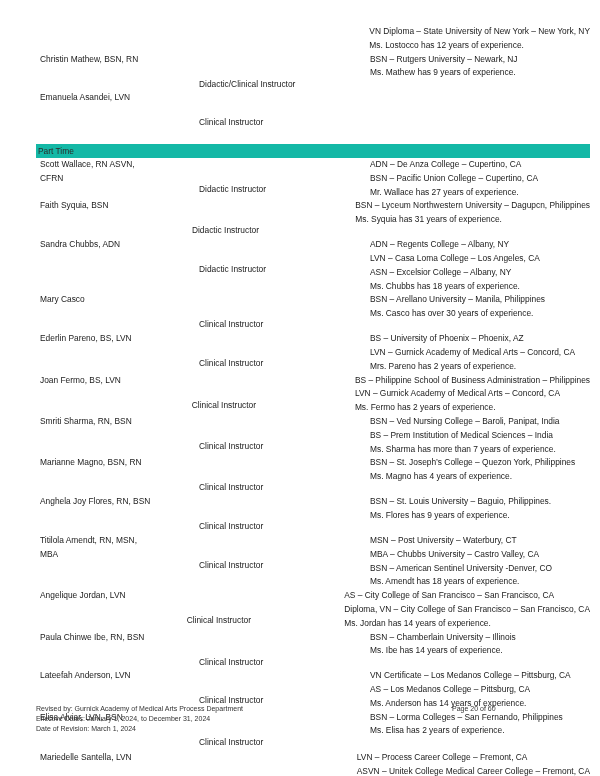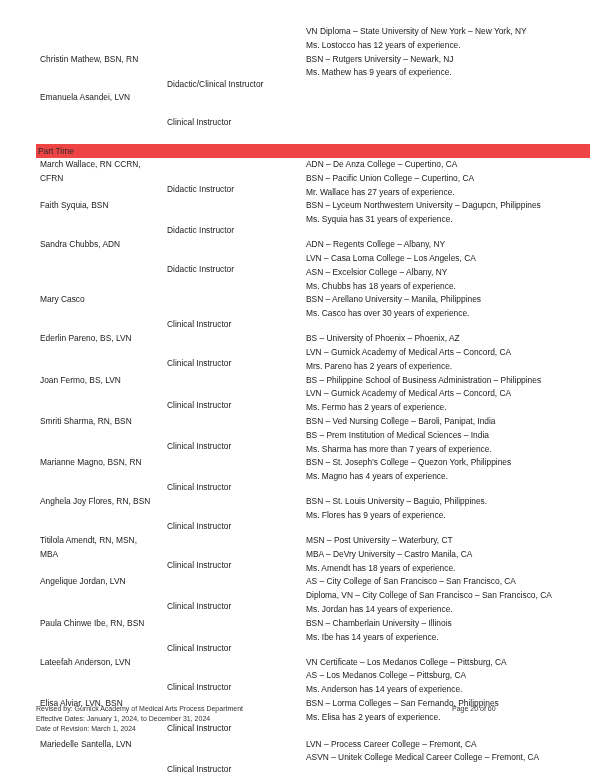--- a/index.html
+++ b/index.html
@@ -2,28 +2,28 @@
 <html><head>
   <meta charset="utf-8">
   <style>
     html, body { margin: 0; padding: 0; background: #ffffff; }
     body {
       width: 600px; height: 776px; position: relative; overflow: hidden;
       font-family: "Liberation Sans", sans-serif; color: #1a1a1a;
     }
     .page { position: absolute; left: 0; top: 0; width: 600px; height: 776px; }
     .rows { position: absolute; left: 38px; top: 25px; width: 552px; }
-    .row { display: flex; font-size: 8.4px; line-height: 13.8px; }
+    .row { display: flex; font-size: 8.4px; line-height: 13.8px; gap: 32px; }
     .col-name { width: 129px; font-weight: normal; padding-left: 2px; box-sizing: border-box; }
     .col-title { width: 139px; margin-top: 25px; }
     .col-edu { flex: 1; }
     .edu-line { white-space: nowrap; }
     .gap { height: 13.8px; }
     .section-header {
-      background: #ef4444; font-size: 8.4px; line-height: 14px; padding-left: 2px;
+      background: #14b8a6; font-size: 8.4px; line-height: 14px; padding-left: 2px;
       margin-left: -2px; width: 554px; box-sizing: border-box; color: #2a2a2a;
     }
     .footer { position: absolute; left: 36px; top: 704px; font-size: 7px; line-height: 10px; color: #333; }
     .page-num { position: absolute; left: 452px; top: 704px; font-size: 7px; line-height: 10px; color: #333; }
   </style>
 </head>
 <body>
 
 <div class="page">
   <div class="rows" id="rows">
@@ -44,21 +44,21 @@
         </div>
       </div>
       <div class="row">
         <div class="col-name">Emanuela Asandei, LVN</div>
         <div class="col-title">Clinical Instructor</div>
       </div>
       <div class="gap"></div>
       <div class="section-header">Part Time</div>
       <div class="row">
         <div class="col-name">
-          <div>March Wallace, RN CCRN,</div>
+          <div>Scott Wallace, RN ASVN,</div>
           <div>CFRN</div>
         </div>
         <div class="col-title">Didactic Instructor</div>
         <div class="col-edu">
           <div class="edu-line">ADN – De Anza College – Cupertino, CA</div>
           <div class="edu-line">BSN – Pacific Union College – Cupertino, CA</div>
           <div class="edu-line">Mr. Wallace has 27 years of experience.</div>
         </div>
       </div>
       <div class="row">
@@ -147,21 +147,22 @@
         </div>
       </div>
       <div class="row">
         <div class="col-name">
           <div>Titilola Amendt, RN, MSN,</div>
           <div>MBA</div>
         </div>
         <div class="col-title">Clinical Instructor</div>
         <div class="col-edu">
           <div class="edu-line">MSN – Post University – Waterbury, CT</div>
-          <div class="edu-line">MBA – DeVry University – Castro Manila, CA</div>
+          <div class="edu-line">MBA – Chubbs University – Castro Valley, CA</div>
+          <div class="edu-line">BSN – American Sentinel University -Denver, CO</div>
           <div class="edu-line">Ms. Amendt has 18 years of experience.</div>
         </div>
       </div>
       <div class="row">
         <div class="col-name">
           <div>Angelique Jordan, LVN</div>
         </div>
         <div class="col-title">Clinical Instructor</div>
         <div class="col-edu">
           <div class="edu-line">AS – City College of San Francisco – San Francisco, CA</div>

